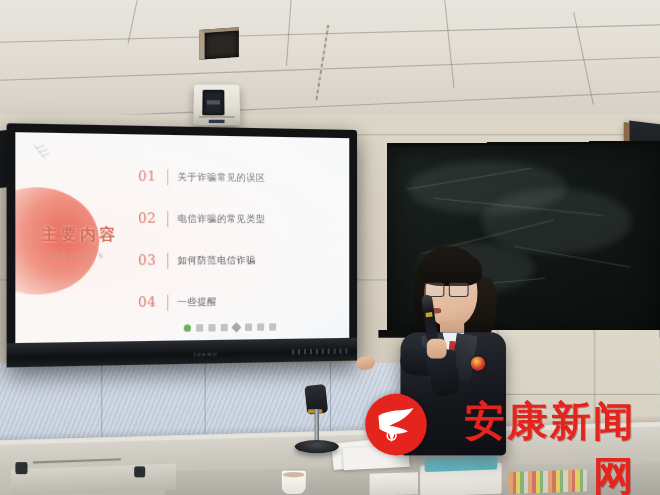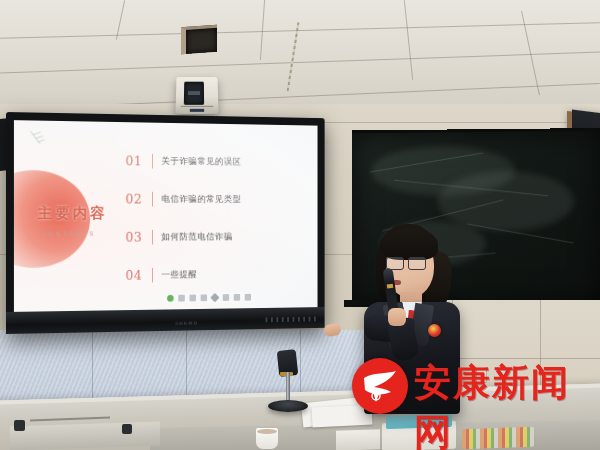--- a/index.html
+++ b/index.html
@@ -180,21 +180,21 @@
   .arm-mic{position:absolute;left:60px;top:96px;width:26px;height:42px;
     background:linear-gradient(180deg,#22252c,#101216);border-radius:10px;transform:rotate(-12deg);}
   .hand-mic{position:absolute;left:58px;top:86px;width:18px;height:18px;
     background:linear-gradient(180deg,#eac3a3,#d2a081);border-radius:6px;}
   .mic-h{position:absolute;left:56px;top:46px;width:10px;height:50px;
     background:linear-gradient(180deg,#3a3f45 0%,#17191d 30%,#22262b 100%);
     border-radius:5px;transform:rotate(-8deg);}
   .mic-h:after{content:"";position:absolute;left:2px;top:16px;width:6px;height:4px;background:#c9a13f;}
 
   
-  .wm{position:absolute;left:352px;top:356px;width:246px;height:64px;}
+  .wm{position:absolute;left:332px;top:356px;width:246px;height:64px;text-align:right;}
   .wm-circle{position:absolute;left:0;top:2px;width:56px;height:56px;border-radius:50%;
     background:#e4241d;box-shadow:0 0 6px rgba(0,0,0,.3);}
   .wm-han{position:absolute;left:62px;top:2px;font-size:37px;letter-spacing:2px;
     color:#e4241d;font-weight:700;font-family:"DejaVu Sans",sans-serif;
     text-shadow:1px 1px 0 rgba(120,0,0,.35);}
   .wm-url{position:absolute;left:66px;top:44px;font-size:17px;letter-spacing:1.5px;
     color:#e4241d;font-weight:700;font-family:"DejaVu Sans",sans-serif;}
 </style>
 </head>
 <body>

